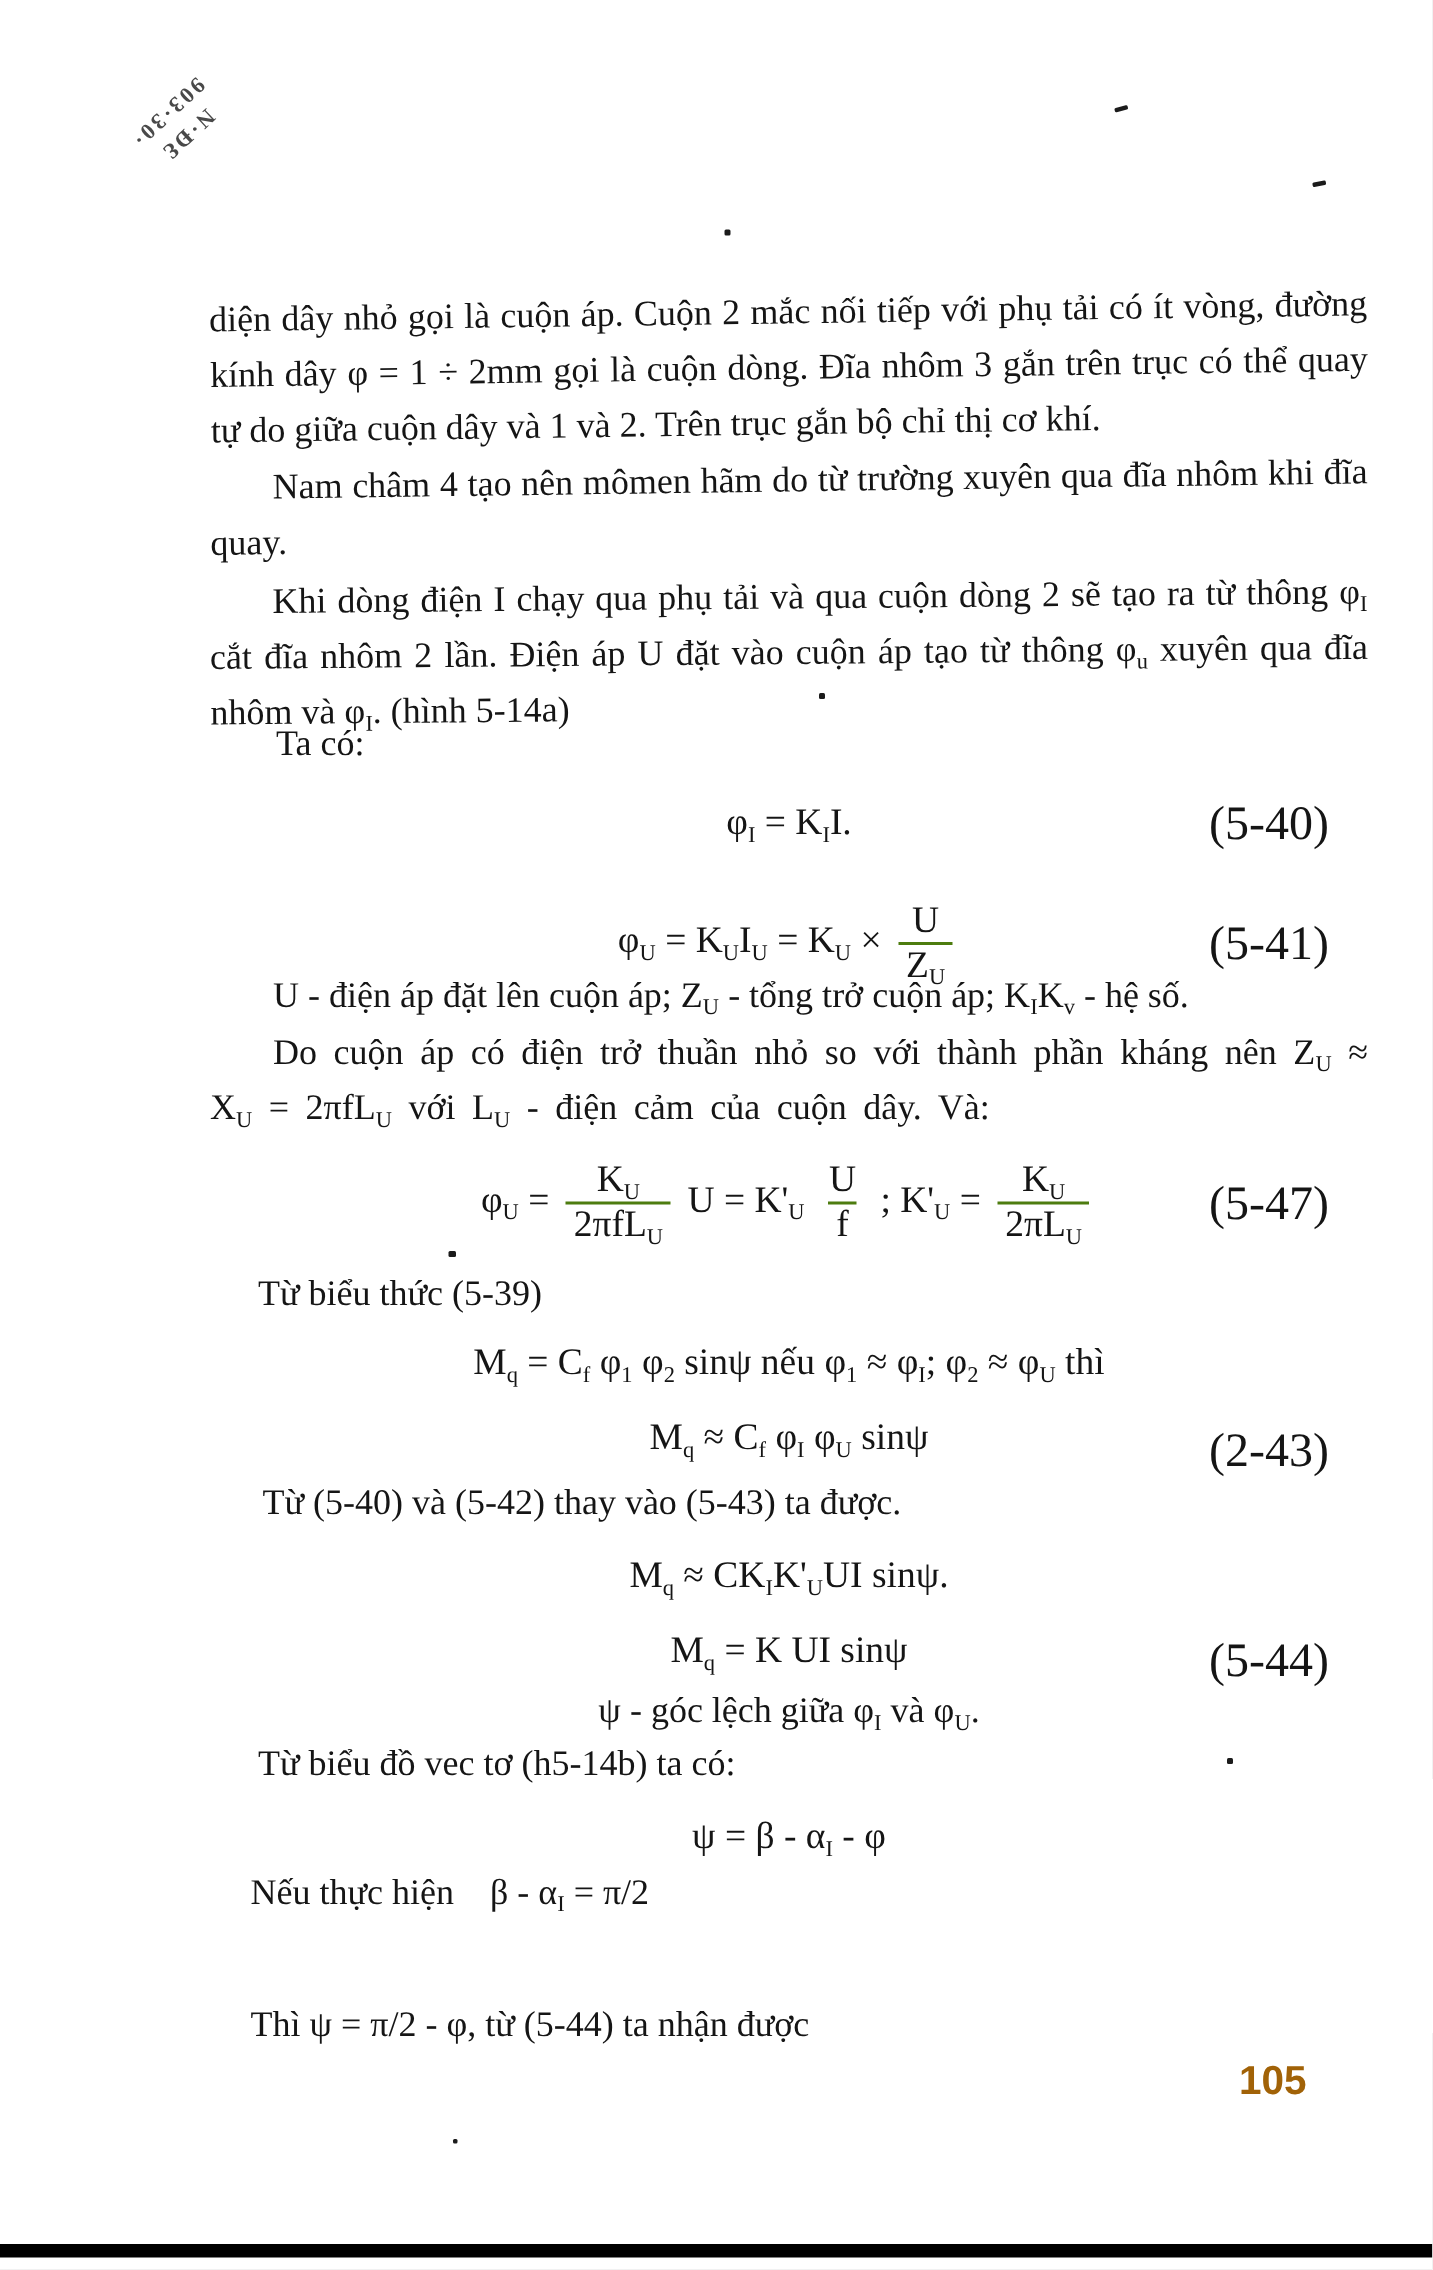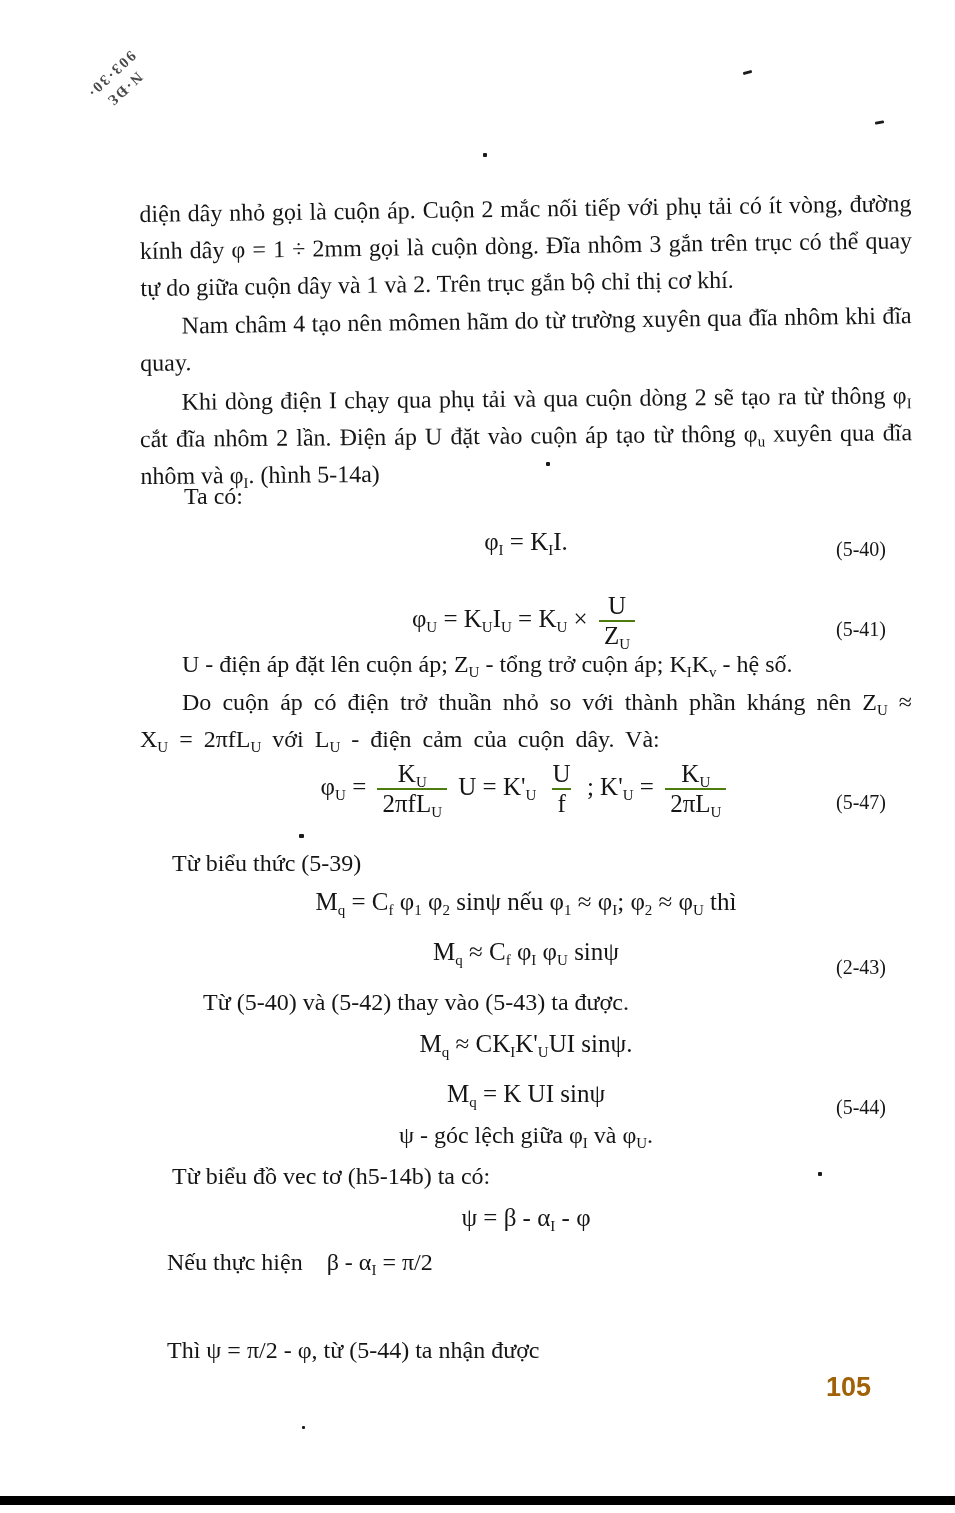--- a/index.html
+++ b/index.html
@@ -18,27 +18,27 @@
     text-align:justify;
     transform-origin:left center;
   }
   .indent{text-indent:42px;}
   .tilt1{transform:rotate(-0.8deg);}
   .tilt2{transform:rotate(-0.5deg);}
   .prewrap{white-space:pre-wrap;}
   .eqrow{
     position:absolute;
     left:140px;width:772px;
-    display:flex;justify-content:center;
+    display:flex;align-items:center;justify-content:center;
     font-size:25px;
   }
   .eqlabel{
     position:absolute;right:26px;top:50%;
     transform:translateY(-50%);
-    font-size:20px;
+    font-size:32px;
   }
   sub{font-size:15px;line-height:0;vertical-align:-5px;letter-spacing:0;}
   .frac{
     display:inline-flex;flex-direction:column;align-items:center;
     vertical-align:middle;margin:0 5px;line-height:28px;
   }
   .frac .num{display:block;padding:0 5px;}
   .frac .den{display:block;border-top:2px solid #4d7c0f;padding:0 5px;}
   .stamp{
     position:absolute;left:58px;top:62px;width:120px;
@@ -119,21 +119,21 @@
 
   <div class="eqrow" style="top:888px;height:42px;">
     <span>M<sub>q</sub> = C<sub>f</sub> φ<sub>1</sub> φ<sub>2</sub> sinψ nếu φ<sub>1</sub> ≈ φ<sub>I</sub>; φ<sub>2</sub> ≈ φ<sub>U</sub> thì</span>
   </div>
 
   <div class="eqrow" style="top:938px;height:42px;">
     <span>M<sub>q</sub> ≈ C<sub>f</sub> φ<sub>I</sub> φ<sub>U</sub> sinψ</span>
     <span class="eqlabel" style="top:70%;">(2-43)</span>
   </div>
 
-  <div class="para" style="top:984px;left:175px;width:600px;margin-left:28px;">Từ (5-40) và (5-42) thay vào (5-43) ta được.</div>
+  <div class="para" style="top:984px;left:175px;width:600px;">Từ (5-40) và (5-42) thay vào (5-43) ta được.</div>
 
   <div class="eqrow" style="top:1030px;height:42px;">
     <span>M<sub>q</sub> ≈ CK<sub>I</sub>K'<sub>U</sub>UI sinψ.</span>
   </div>
 
   <div class="eqrow" style="top:1080px;height:42px;">
     <span>M<sub>q</sub> = K UI sinψ</span>
     <span class="eqlabel" style="top:65%;">(5-44)</span>
   </div>
 

